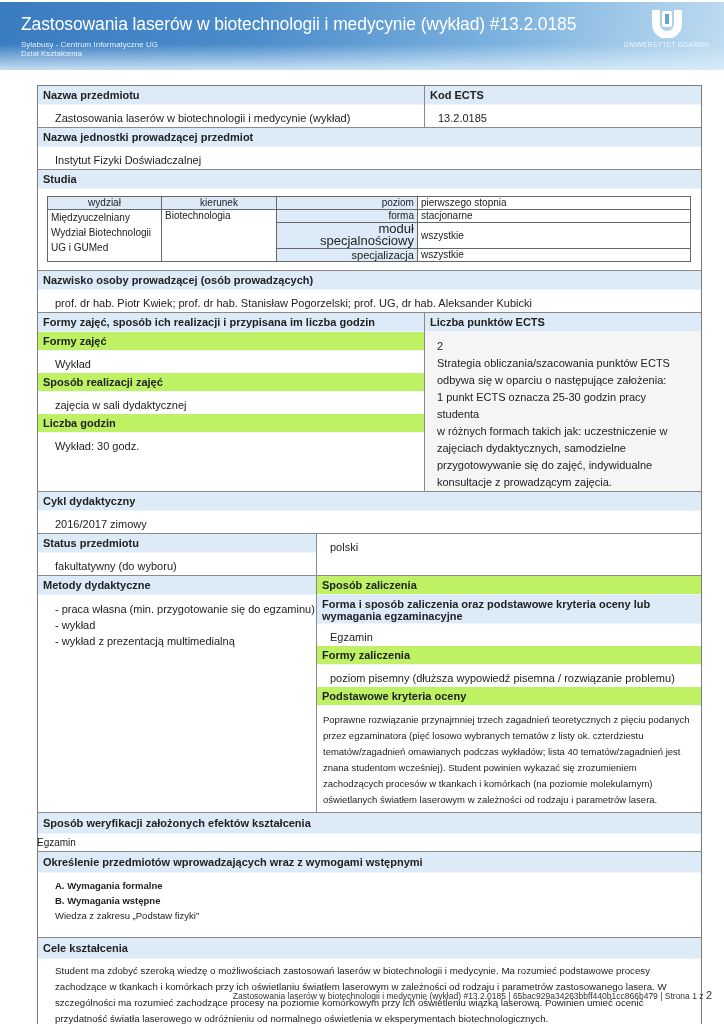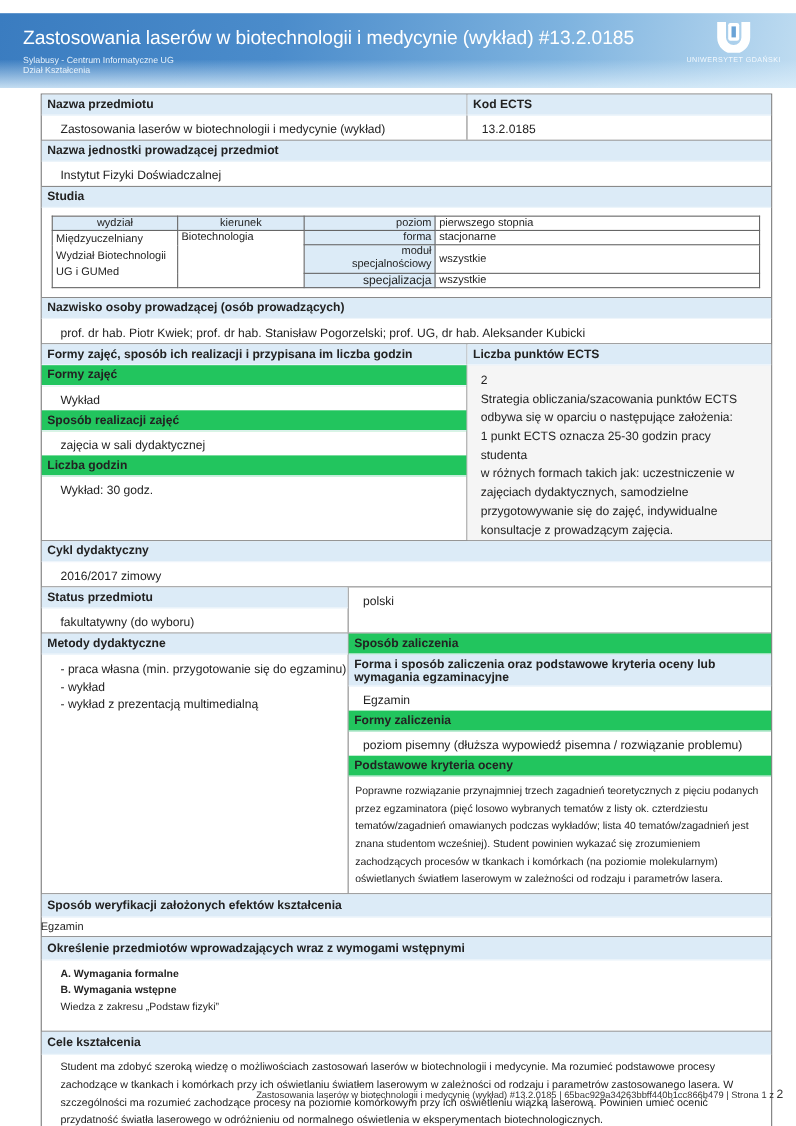--- a/index.html
+++ b/index.html
@@ -4,21 +4,21 @@
 <style>
   html, body { margin: 0; padding: 0; }
   body {
     width: 724px; height: 1024px; position: relative; overflow: hidden;
     background: #ffffff;
     font-family: "Liberation Sans", sans-serif;
     color: #222;
   }
   
   .banner {
-    position: absolute; left: 0; top: 12px; width: 724px; height: 68px;
+    position: absolute; left: 0; top: 2px; width: 724px; height: 68px;
     background: linear-gradient(100deg, #3a7cc0 0%, #4b8ccb 35%, #7eb3df 70%, #bfdcf1 100%);
     overflow: hidden;
   }
   .banner::after {
     content: ""; position: absolute; left: 0; right: 0; bottom: 0; height: 26px;
     background: linear-gradient(180deg, rgba(255,255,255,0) 0%, rgba(220,238,250,0.85) 100%);
   }
   .banner .title {
     position: absolute; left: 21px; top: 12px; color: #fff;
     font-size: 17.5px; letter-spacing: -0.1px; white-space: nowrap; z-index: 2;
@@ -40,21 +40,21 @@
     border: 1px solid #7a7a7a; border-bottom: 1px solid #7a7a7a;
     font-size: 11px;
   }
   .sec { border-top: 1px solid #8a8a8a; }
   .sec:first-child { border-top: none; }
   .hd {
     background: #dcebf7; font-weight: bold; font-size: 11px;
     padding: 2px 5px; height: 14px; line-height: 14px;
     border-bottom: 1px solid #eef5fb;
   }
-  .hd.inner { background: #22c55e; }
+  .hd.inner { background: #bef264; }
   .val { padding: 5px 17px 0 17px; height: 16px; line-height: 16px; font-size: 11px; }
   .row { display: flex; }
   .col-l { border-right: 1px solid #8a8a8a; }
 
   
   table.st { border-collapse: collapse; margin: 7px 8px 8px 9px; width: 644px; font-size: 10px; }
   table.st td { border: 1px solid #666; padding: 0 3px; vertical-align: top; }
   table.st td.h { background: #dcebf7; }
   table.st td.c { text-align: center; }
   table.st td.r { text-align: right; }
@@ -122,21 +122,21 @@
         <td rowspan="3" style="line-height:15px; padding-top:0;">
           <div>Międzyuczelniany</div>
           <div>Wydział Biotechnologii</div>
           <div>UG i GUMed</div>
         </td>
         <td rowspan="3">Biotechnologia</td>
         <td class="h r">forma</td>
         <td>stacjonarne</td>
       </tr>
       <tr style="height:26px;">
-        <td class="h r" style="font-size:10px; line-height:12px;padding-left:43px;">
+        <td class="h r" style="font-size:13px; line-height:12px;padding-left:43px;">
           <div>moduł</div>
           <div>specjalnościowy</div>
         </td>
         <td style="vertical-align:middle;">wszystkie</td>
       </tr>
       <tr style="height:13px;">
         <td class="h r" style="font-size:11px;">specjalizacja</td>
         <td>wszystkie</td>
       </tr>
     </tbody>

